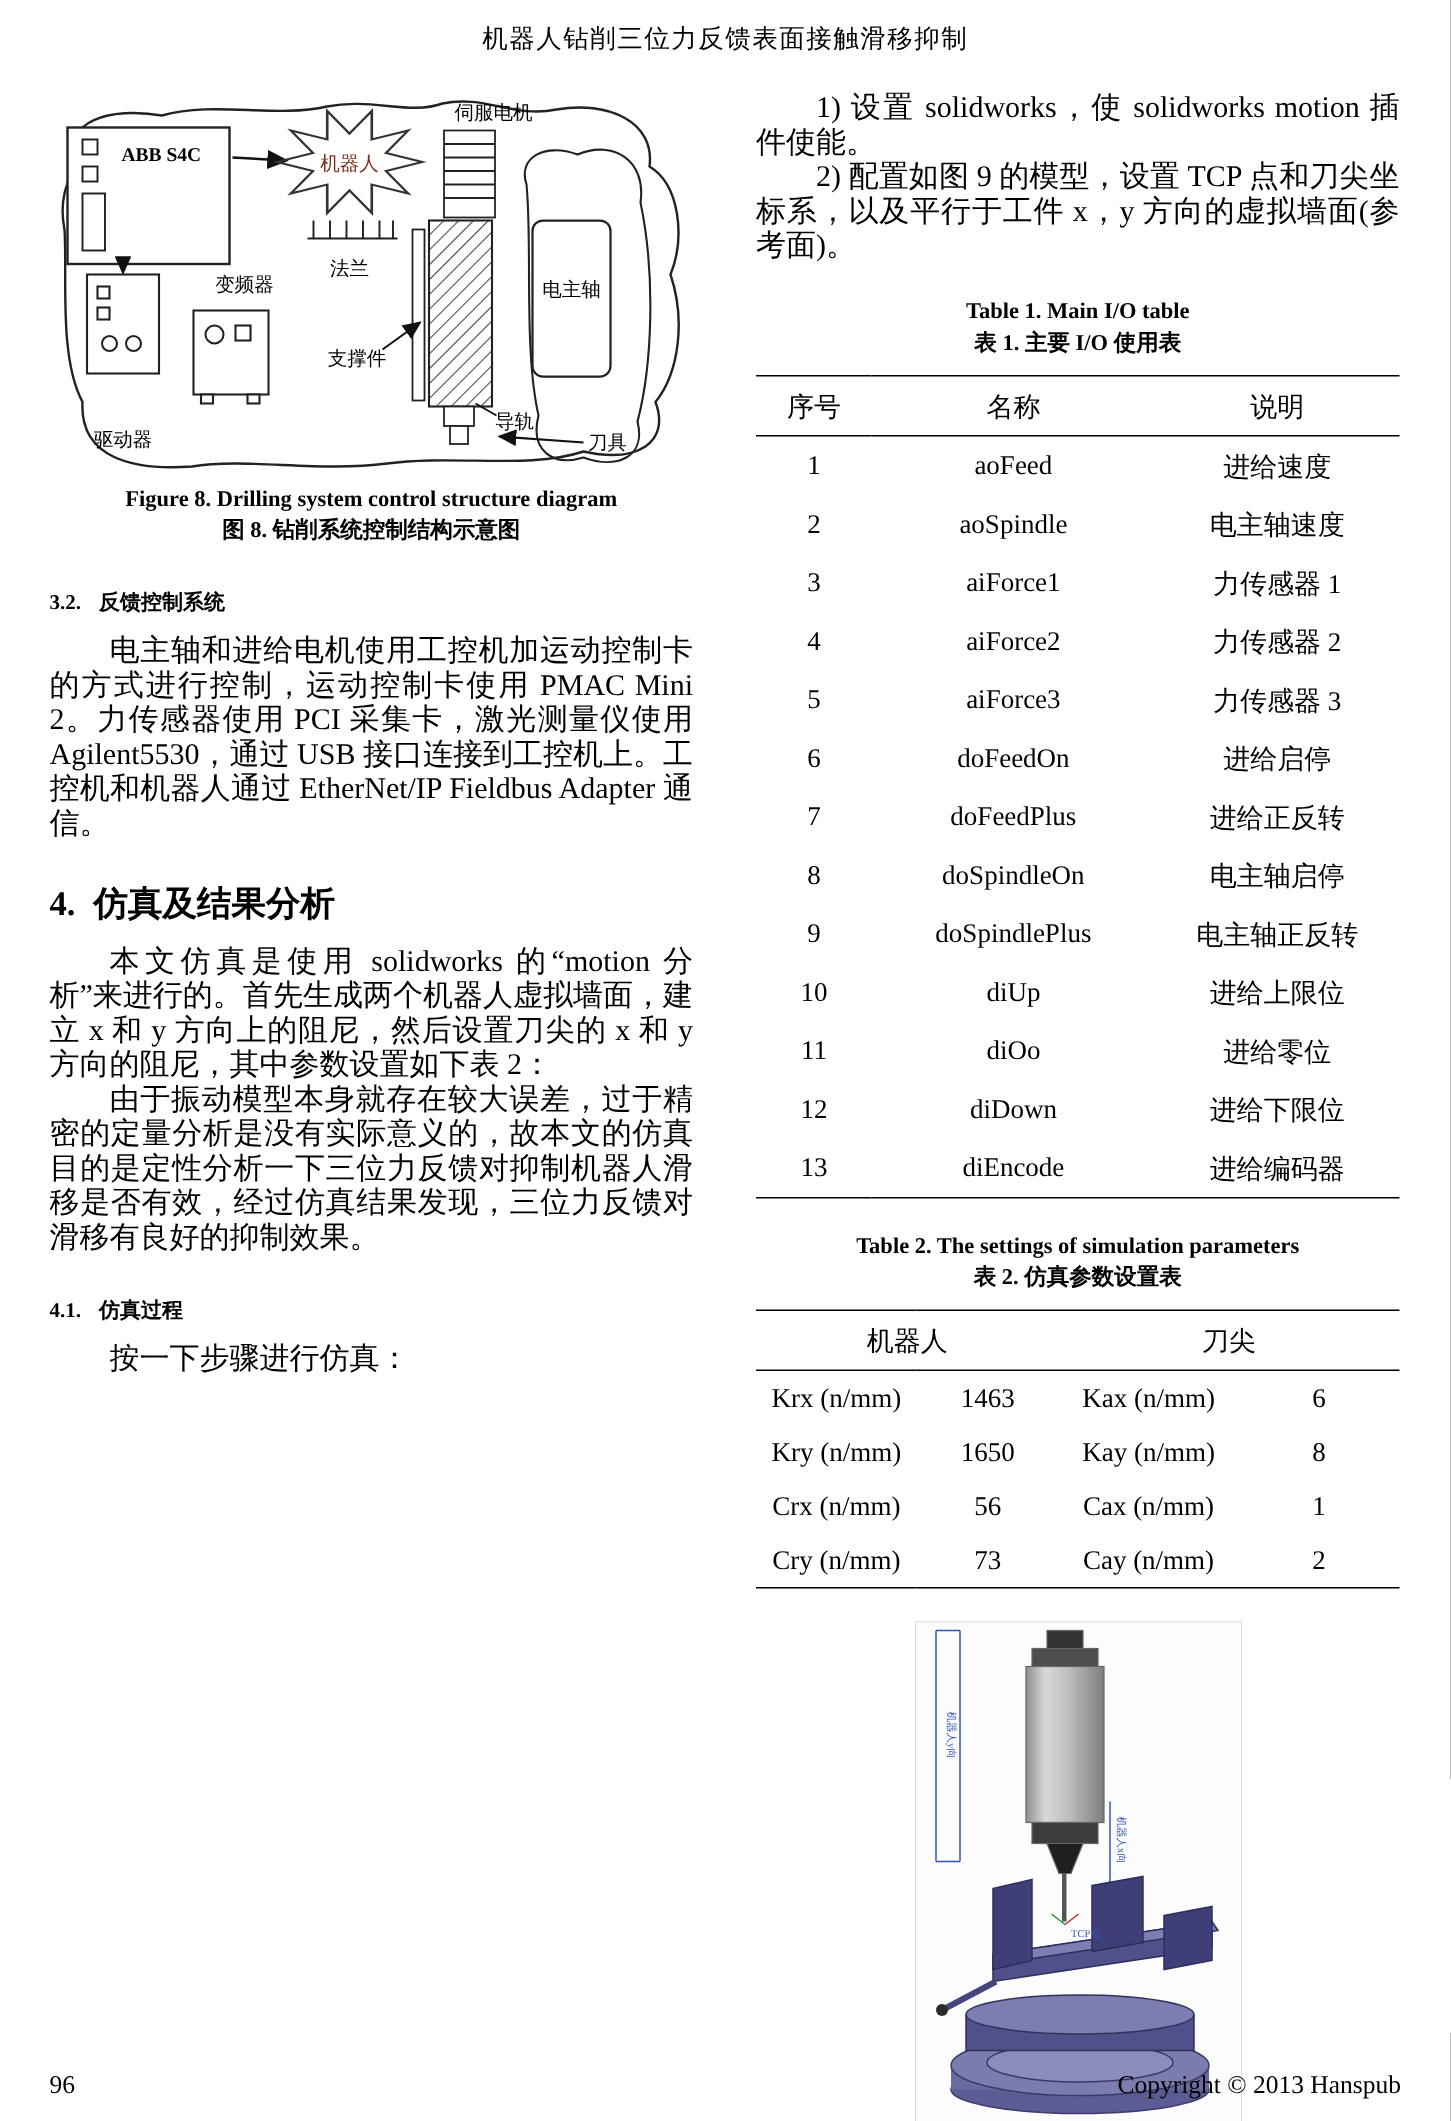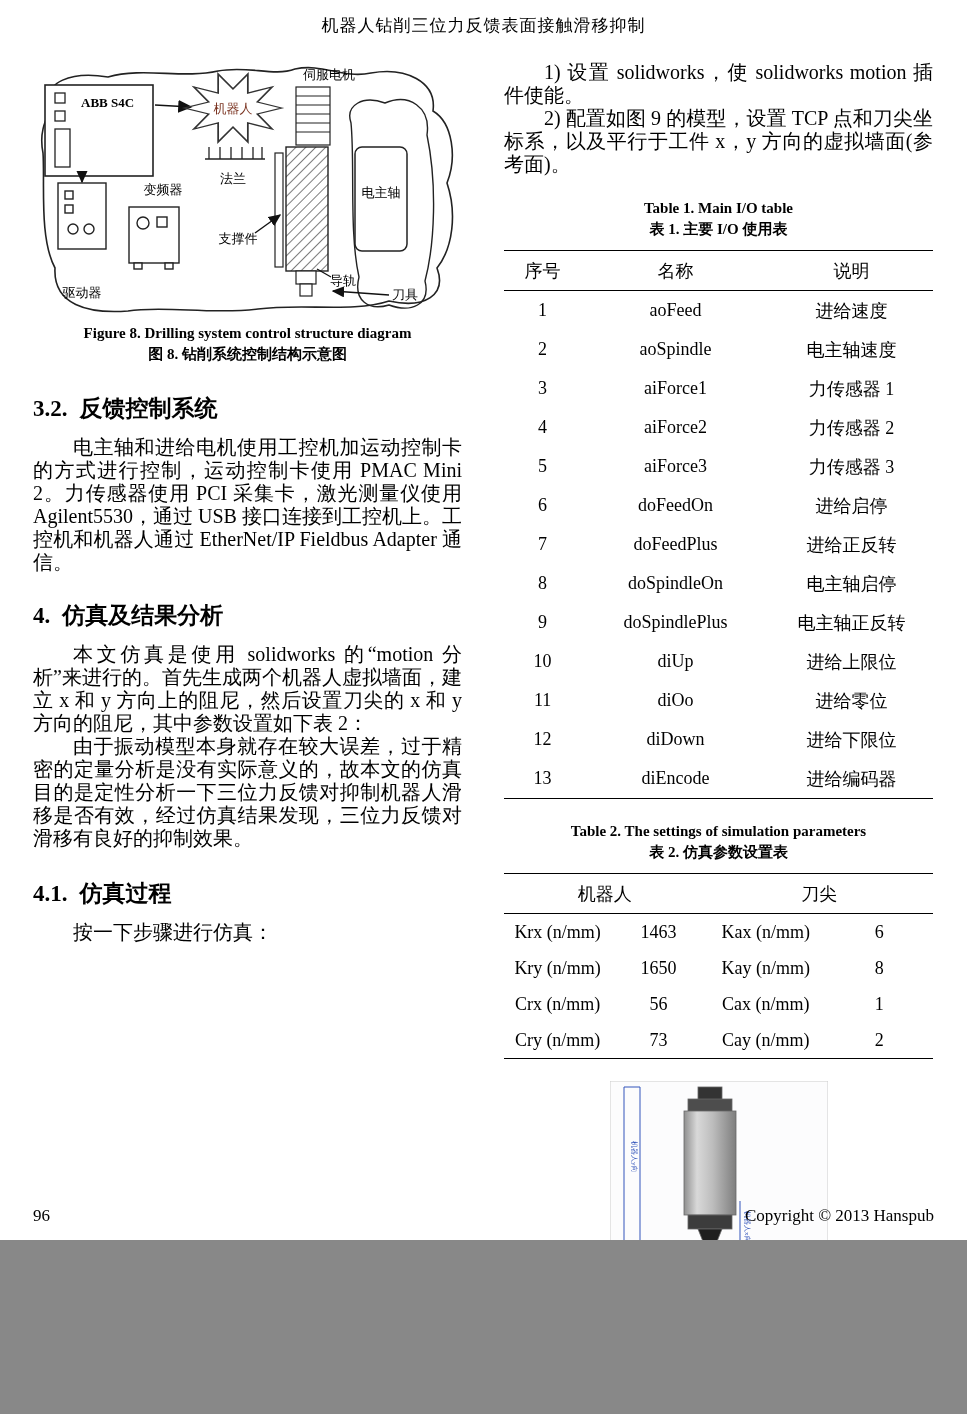--- a/index.html
+++ b/index.html
@@ -1,25 +1,25 @@
 <!DOCTYPE html>
 <html><head>
 <meta charset="utf-8">
 <style>
   * { margin:0; padding:0; box-sizing:border-box; }
   html,body { background:#888; }
   body { font-family:"Liberation Serif","DejaVu Serif",serif; color:#000; }
-  .page { position:relative; width:967px; height:1240px; margin:0 auto; background:#fff;
+  .page { position:relative; width:967px; height:1414px; margin:0 auto; background:#fff;
           overflow:hidden; padding:14px 33px 0 33px; }
   .running-title { text-align:center; font-size:17px; letter-spacing:1px; margin-bottom:24px; }
   .columns { display:flex; gap:42px; }
   .col { width:429px; flex:0 0 429px; }
 
   p.body { font-size:20px; line-height:23px; text-align:justify; text-indent:2em; }
-  .h-sub { font-size:23px; font-weight:bold; margin:28px 0 12px 0; }
+  .h-sub { font-size:14px; font-weight:bold; margin:28px 0 12px 0; }
   .h-main { font-size:23px; font-weight:bold; margin:26px 0 12px 0; }
   .h-num { margin-right:12px; }
   p.body + p.body { margin-top:0; }
 
   .fig-caption { text-align:center; font-weight:bold; font-size:15px; line-height:21px; margin-top:8px; }
 
   .tbl-title { text-align:center; font-weight:bold; font-size:15px; line-height:21px; margin:22px 0 10px 0; }
   table.datatable { width:100%; border-collapse:collapse; font-size:18px;
                     border-top:1.6px solid #000; border-bottom:1.6px solid #000; }
   table.datatable thead tr { border-bottom:1px solid #000; }

